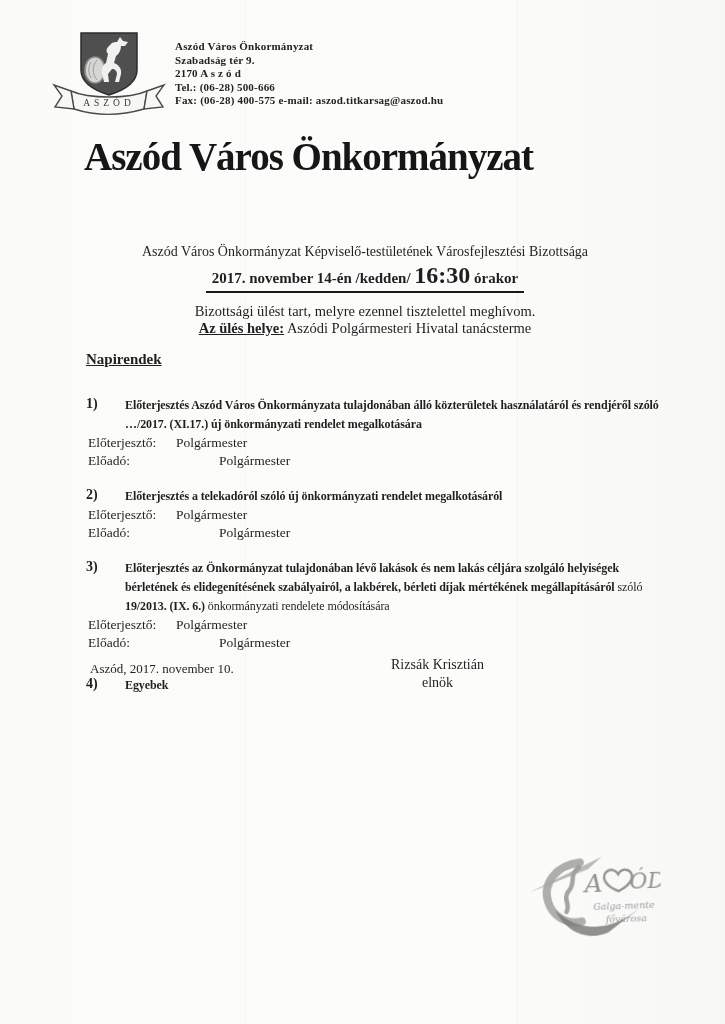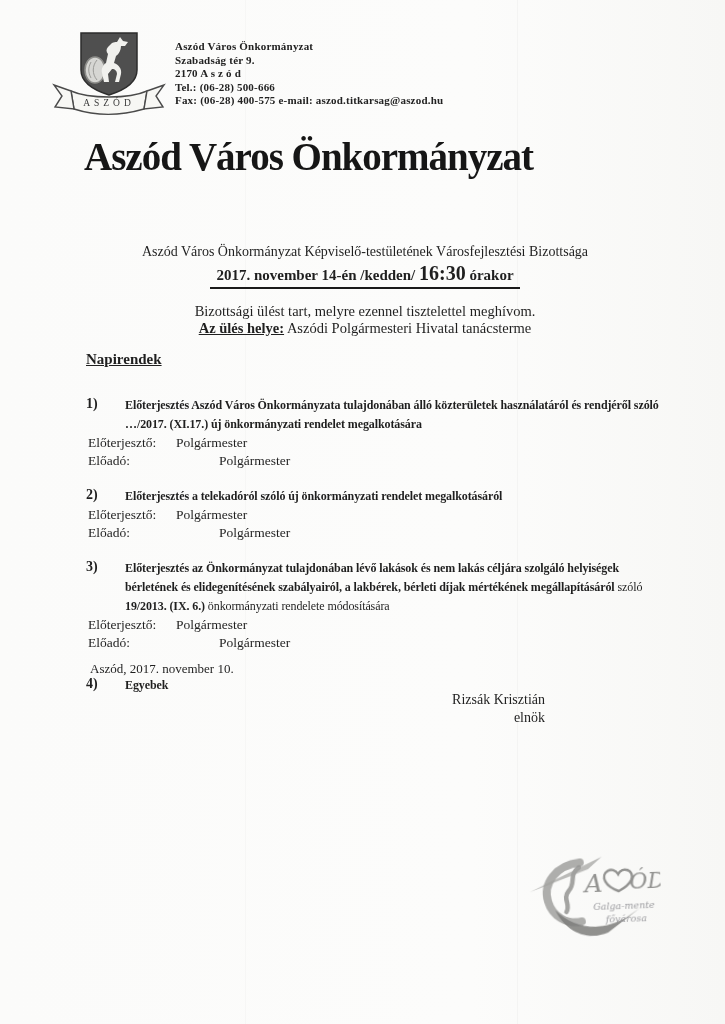--- a/index.html
+++ b/index.html
@@ -15,41 +15,41 @@
   .crest { position:absolute; left:50px; top:30px; }
   .org-block { position:absolute; left:175px; top:40px; font-size:11px; font-weight:bold; line-height:13.5px; letter-spacing:.2px; color:#222; }
 
   
   .doc-title { position:absolute; left:84px; top:134px; font-size:39px; font-weight:bold; letter-spacing:-1px; color:#161616; }
   .center-col { position:absolute; left:65px; right:60px; text-align:center; }
   .invite-heading { top:194px; font-size:27px; font-weight:bold; letter-spacing:11px; color:#1a1a1a; }
   .committee-line { top:244px; font-size:14px; }
   .date-line { top:262px; }
   .date-inner { display:inline-block; border-bottom:2px solid #1a1a1a; padding:0 6px 2px 6px; font-weight:bold; font-size:15px; }
-  .date-time { font-size:20px; }
+  .date-time { font-size:24px; }
   .invite-sentence { top:303px; font-size:14.5px; }
   .venue-line { top:320px; font-size:14.5px; }
   .venue-label { font-weight:bold; text-decoration:underline; }
 
   
   .agenda { position:absolute; left:86px; right:64px; top:351px; font-size:14px; }
   .agenda-heading { display:inline-block; font-weight:bold; font-size:15px; text-decoration:underline; margin-bottom:28px; }
   .agenda-item { margin-bottom:17px; }
   .item-row { display:flex; }
   .item-num { width:39px; flex:0 0 39px; font-weight:bold; }
   .item-title { font-weight:bold; font-size:12px; line-height:19px; letter-spacing:-.1px; }
   .item-title .reg { font-weight:normal; }
   .meta-row { display:flex; font-size:13.5px; line-height:18px; margin-left:2px; }
   .meta-label-1 { width:88px; flex:0 0 88px; }
   .meta-label-2 { width:131px; flex:0 0 131px; }
   .item-last { margin-top:24px; }
 
   
   .place-date { position:absolute; left:90px; top:661px; font-size:13px; }
-  .signature { position:absolute; left:330px; top:691px; width:215px; text-align:right; font-size:14px; line-height:17.5px; }
+  .signature { position:absolute; left:330px; top:656px; width:215px; text-align:center; font-size:14px; line-height:17.5px; }
 
   
   .stamp { position:absolute; left:527px; top:852px; transform:rotate(-2deg); filter:blur(.3px); opacity:.92; }
   .stamp text { font-family:"DejaVu Serif", serif; }
 </style>
 </head>
 <body>
 
 <div class="page">
   <div class="scan-streak streak-a"></div>

